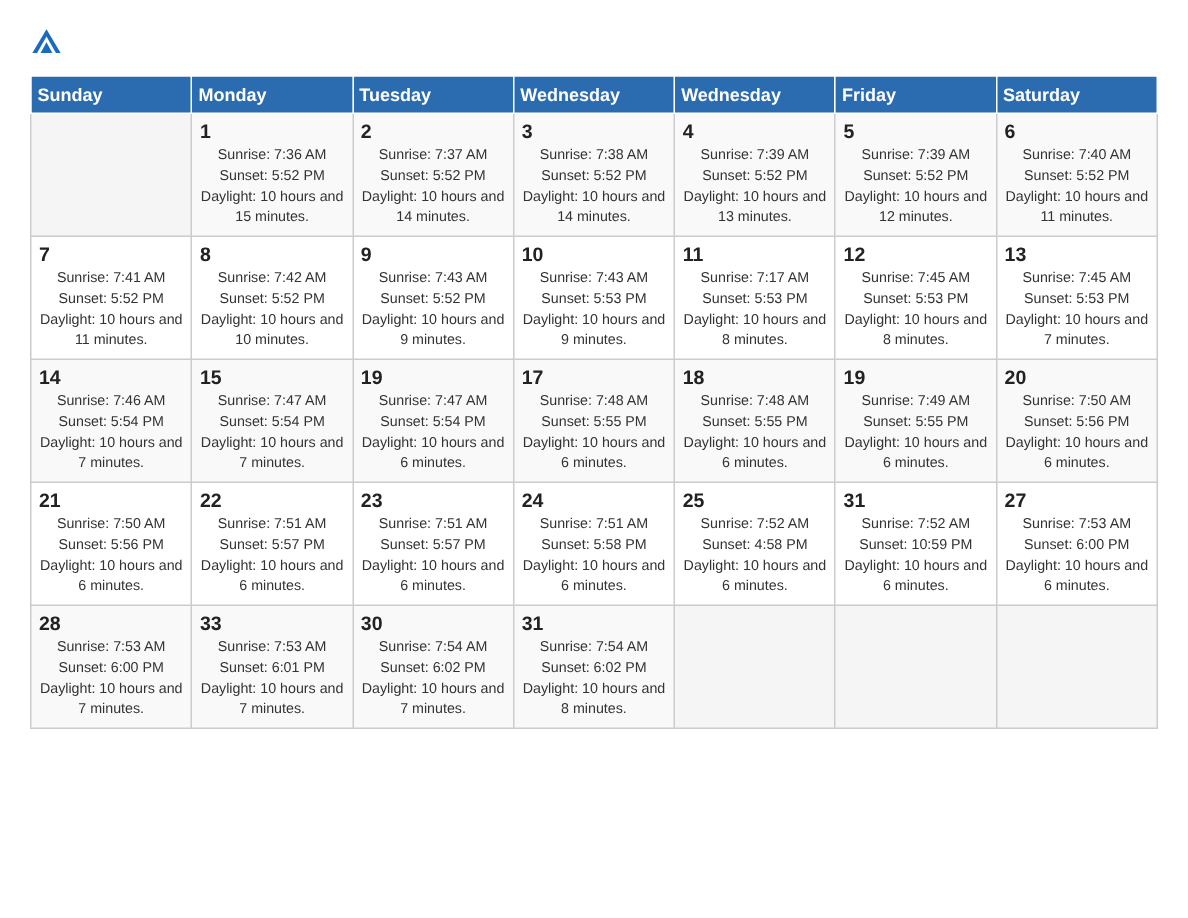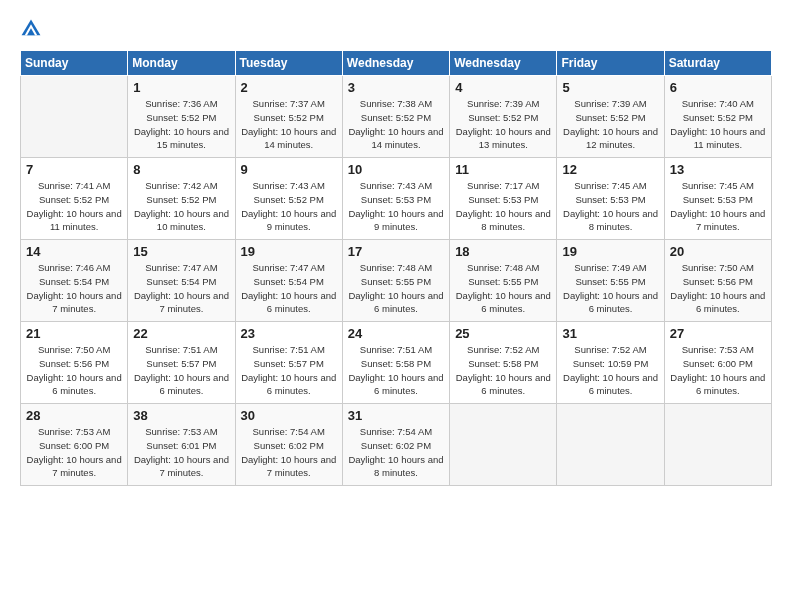--- a/index.html
+++ b/index.html
@@ -301,21 +301,21 @@
           <td>
             <div class="day-number">24</div>
             <div class="day-info">Sunrise: 7:51 AM
 Sunset: 5:58 PM
 Daylight: 10 hours
 and 6 minutes.</div>
           </td>
           <td>
             <div class="day-number">25</div>
             <div class="day-info">Sunrise: 7:52 AM
-Sunset: 5:58 PM
+Sunset: 4:58 PM
 Daylight: 10 hours
 and 6 minutes.</div>
           </td>
           <td>
             <div class="day-number">31</div>
             <div class="day-info">Sunrise: 7:52 AM
 Sunset: 10:59 PM
 Daylight: 10 hours
 and 6 minutes.</div>
           </td>
@@ -329,21 +329,21 @@
         </tr>
         <tr>
           <td>
             <div class="day-number">28</div>
             <div class="day-info">Sunrise: 7:53 AM
 Sunset: 6:00 PM
 Daylight: 10 hours
 and 7 minutes.</div>
           </td>
           <td>
-            <div class="day-number">38</div>
+            <div class="day-number">33</div>
             <div class="day-info">Sunrise: 7:53 AM
 Sunset: 6:01 PM
 Daylight: 10 hours
 and 7 minutes.</div>
           </td>
           <td>
             <div class="day-number">30</div>
             <div class="day-info">Sunrise: 7:54 AM
 Sunset: 6:02 PM
 Daylight: 10 hours

